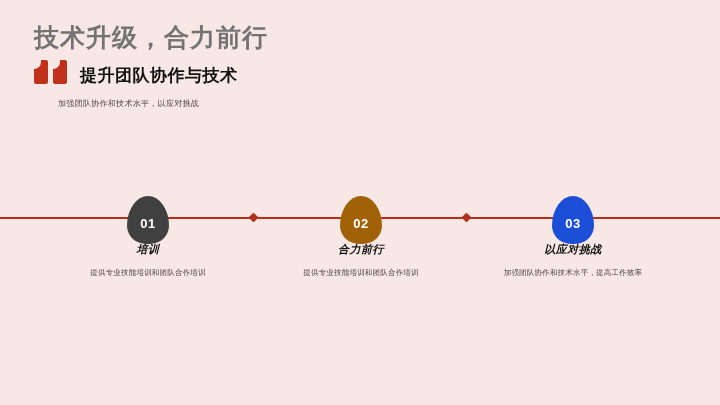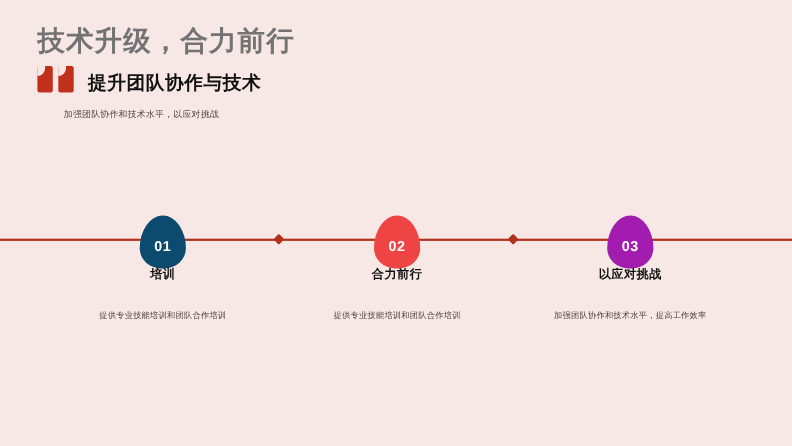--- a/index.html
+++ b/index.html
@@ -55,24 +55,24 @@
     margin-left:-21px;
     border-radius:50% 50% 46% 46% / 62% 62% 38% 38%;
     display:flex;align-items:center;justify-content:center;
   }
   .blob-num{
     font-size:13px;font-weight:700;color:#fff;letter-spacing:.5px;
     position:relative;top:3px;
   }
   .node-label{
     position:absolute;top:242px;left:0;width:100%;
-    font-size:11px;font-weight:700;color:#111;letter-spacing:.5px;
+    font-size:11px;font-weight:700;color:#111;letter-spacing:.5px;font-style:italic;
   }
   .node-text{
-    position:absolute;top:280px;left:0;width:100%;
+    position:absolute;top:266px;left:0;width:100%;
     font-size:7.5px;color:#4a3f3d;line-height:1.85;letter-spacing:.2px;
     padding:0 26px;box-sizing:border-box;
   }
 </style>
 </head>
 <body>
 
 <div class="slide">
 
   <div class="header">
@@ -88,36 +88,36 @@
 
     <div class="desc">加强团队协作和技术水平，以应对挑战</div>
   </div>
 
   <div class="axis"></div>
 
   <div class="dot" style="left:250px"></div>
   <div class="dot" style="left:463px"></div>
 
   <div class="node" style="left:48px">
-    <div class="blob" style="background:#0c4a6e">
+    <div class="blob" style="background:#404040">
       <span class="blob-num">01</span>
     </div>
     <div class="node-label">培训</div>
     <div class="node-text">提供专业技能培训和团队合作培训</div>
   </div>
 
   <div class="node" style="left:261px">
-    <div class="blob" style="background:#ef4444">
+    <div class="blob" style="background:#a16207">
       <span class="blob-num">02</span>
     </div>
     <div class="node-label">合力前行</div>
     <div class="node-text">提供专业技能培训和团队合作培训</div>
   </div>
 
   <div class="node" style="left:473px">
-    <div class="blob" style="background:#a21caf">
+    <div class="blob" style="background:#1d4ed8">
       <span class="blob-num">03</span>
     </div>
     <div class="node-label">以应对挑战</div>
     <div class="node-text">加强团队协作和技术水平，提高工作效率</div>
   </div>
 
 </div>
 
 </body></html>

